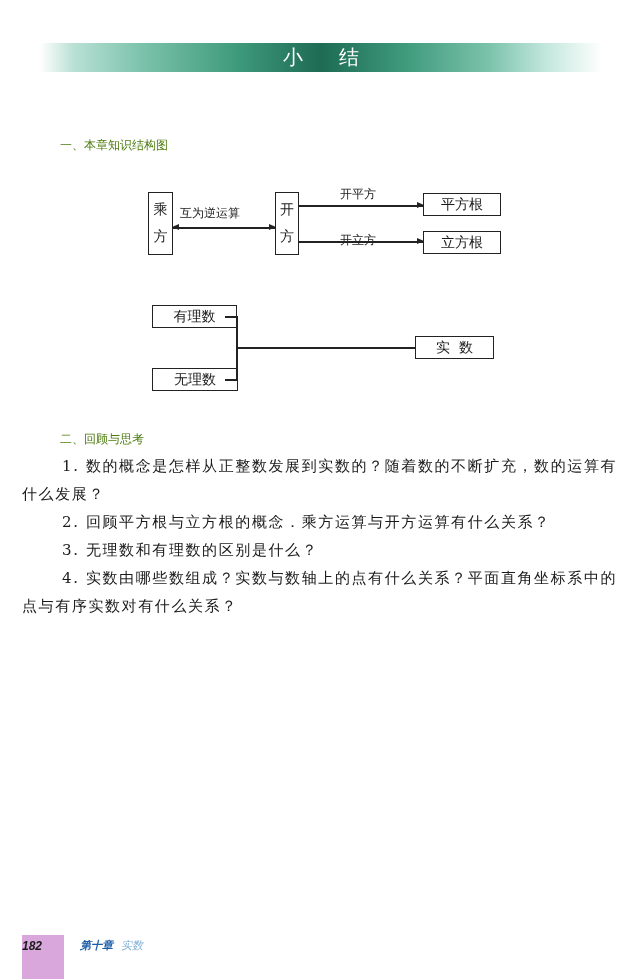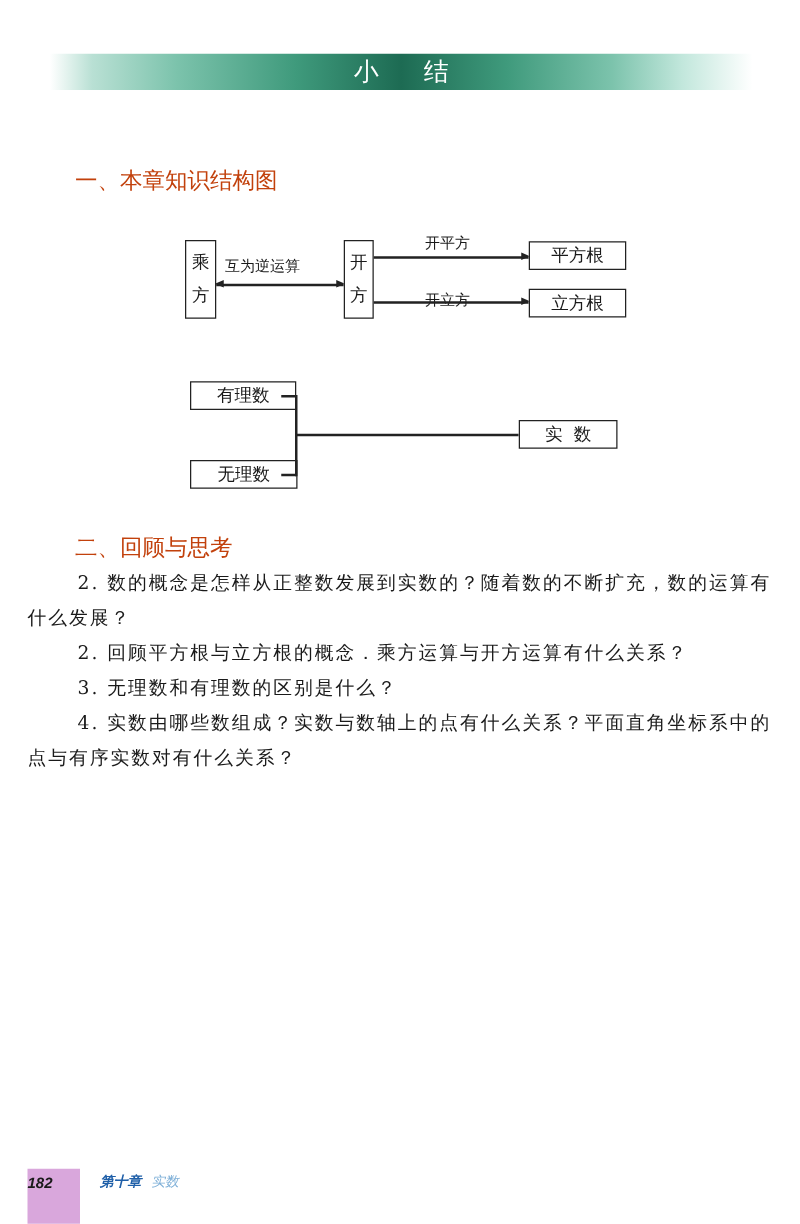--- a/index.html
+++ b/index.html
@@ -10,22 +10,22 @@
     .banner {
       position: absolute; left: 40px; top: 43px; width: 562px; height: 29px;
       background: linear-gradient(90deg, rgba(225,245,240,0) 0%, #b9e0d4 6%, #7cc3ac 18%, #3f9a7c 35%, #1d6b53 50%, #3f9a7c 65%, #7cc3ac 80%, #c2e7dc 90%, rgba(230,248,243,0) 100%);
     }
     .banner-title {
       position: absolute; left: 0; right: 0; top: 1px; text-align: center;
       color: #ffffff; font-family: "DejaVu Sans", sans-serif; font-size: 20px; letter-spacing: 36px;
       text-indent: 36px; line-height: 27px;
     }
     .section-heading {
-      position: absolute; left: 60px; color: #c2410c;
-      font-family: "DejaVu Sans", sans-serif; font-size: 18px; line-height: 18px;
+      position: absolute; left: 60px; color: #4d7c0f;
+      font-family: "DejaVu Sans", sans-serif; font-size: 12px; line-height: 18px;
     }
     .box {
       position: absolute; border: 1.5px solid #222; background: #fff;
       box-sizing: border-box; font-size: 14px; display: flex; align-items: center; justify-content: center;
     }
     .vbox { flex-direction: column; justify-content: space-around; padding: 4px 0; }
     .line { position: absolute; background: #222; }
     .label { position: absolute; font-size: 12px; font-weight: normal; }
     .arrow-r::after {
       content: ""; position: absolute; right: -1px; top: -3px;
@@ -87,21 +87,21 @@
   <div class="box" style="left:152px; top:368px; width:86px; height:23px;">无理数</div>
   <div class="line" style="left:225px; top:316px; width:12px; height:1.5px;"></div>
   <div class="line" style="left:225px; top:379px; width:12px; height:1.5px;"></div>
   <div class="line" style="left:236px; top:316px; width:1.5px; height:65px;"></div>
   <div class="line" style="left:237px; top:347px; width:178px; height:1.5px;"></div>
   <div class="box" style="left:415px; top:336px; width:79px; height:23px; white-space:pre;text-align:right;">实  数</div>
 </div>
 
 <div class="section-heading" style="top:430px;">二、回顾与思考</div>
 
-<div class="para" style="top:452px;">2. 数的概念是怎样从正整数发展到实数的？随着数的不断扩充，数的运算有什么发展？</div>
+<div class="para" style="top:452px;">1. 数的概念是怎样从正整数发展到实数的？随着数的不断扩充，数的运算有什么发展？</div>
 <div class="para" style="top:508px;">2. 回顾平方根与立方根的概念．乘方运算与开方运算有什么关系？</div>
 <div class="para" style="top:536px;">3. 无理数和有理数的区别是什么？</div>
 <div class="para" style="top:564px;">4. 实数由哪些数组成？实数与数轴上的点有什么关系？平面直角坐标系中的点与有序实数对有什么关系？</div>
 
 <div class="page-num">182</div>
 <div class="chapter">
   <span class="ch-num">第十章</span><span class="ch-title">实数</span>
 </div>
 
 </body></html>

